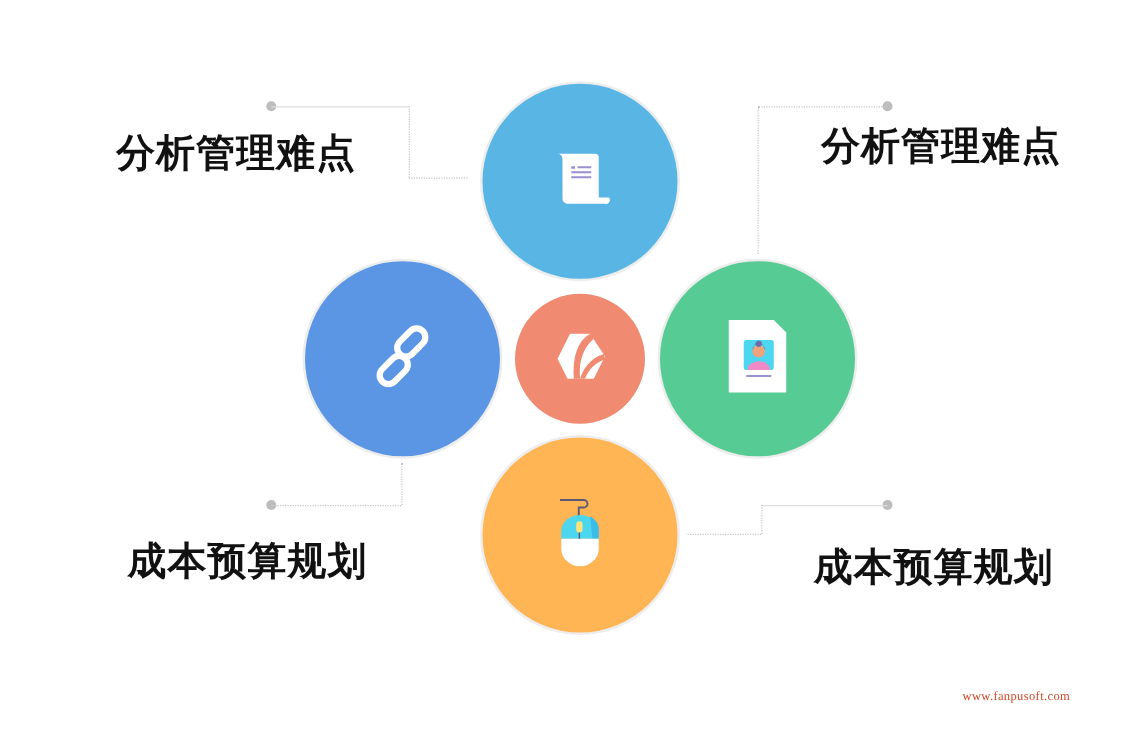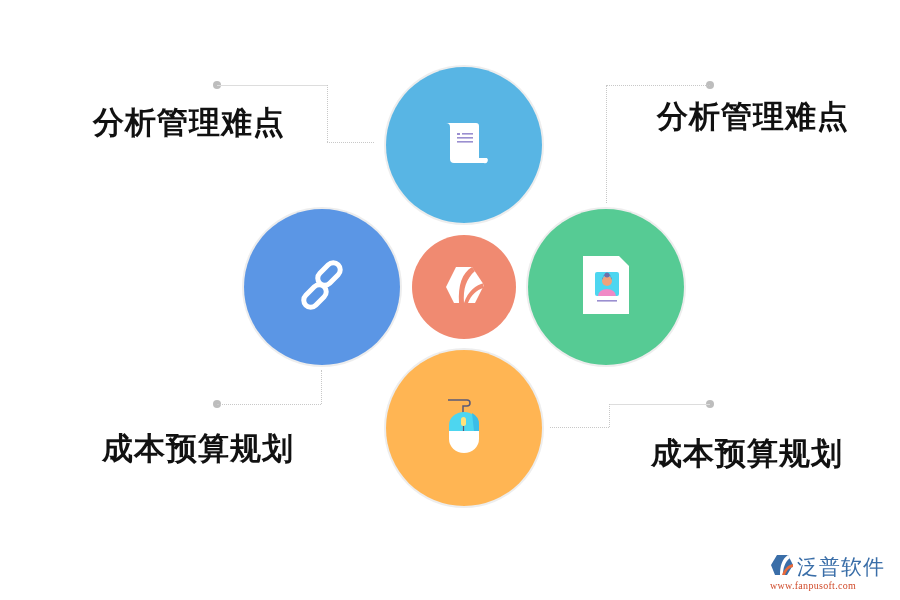--- a/index.html
+++ b/index.html
@@ -96,24 +96,14 @@
       <path d="M5 34 V28 a15 13 0 0 1 30 0 V34 Z" fill="#4dd6f0"></path>
       <path d="M28 16 a15 13 0 0 1 7 12 V34 h-5 Z" fill="#3bbde8"></path>
       <path d="M5 34 H35 V42 a15 14 0 0 1 -30 0 Z" fill="#ffffff"></path>
       <rect x="17" y="20" width="5" height="9" rx="2.5" fill="#ffe27a"></rect>
       <line x1="19.5" y1="29" x2="19.5" y2="34" stroke="#5a5a78" stroke-width="1.2"></line>
     </svg>
   </span>
 </div>
 
 <div class="logo">
-  <div class="logo-cn">
-    <span style="display:inline-block;margin-right:3px;">
-      <svg width="24" height="22" viewBox="0 0 24 22">
-        <path d="M7 1 H18 L23 11 L17 21 H5 L1 11 Z" fill="#3a6ea8"></path>
-        <path d="M18 1 C12 5 10 12 10 21 H13 C13 14 15 8 20 4 Z" fill="#ffffff"></path>
-        <path d="M23 10 C18 11 14 15 12 21 H15 C17 16 19 14 23 13 Z" fill="#e96a3a"></path>
-      </svg>
-    </span>
-    <span>泛普软件</span>
-  </div>
   <div class="logo-url">www.fanpusoft.com</div>
 </div>
 
 </body></html>

